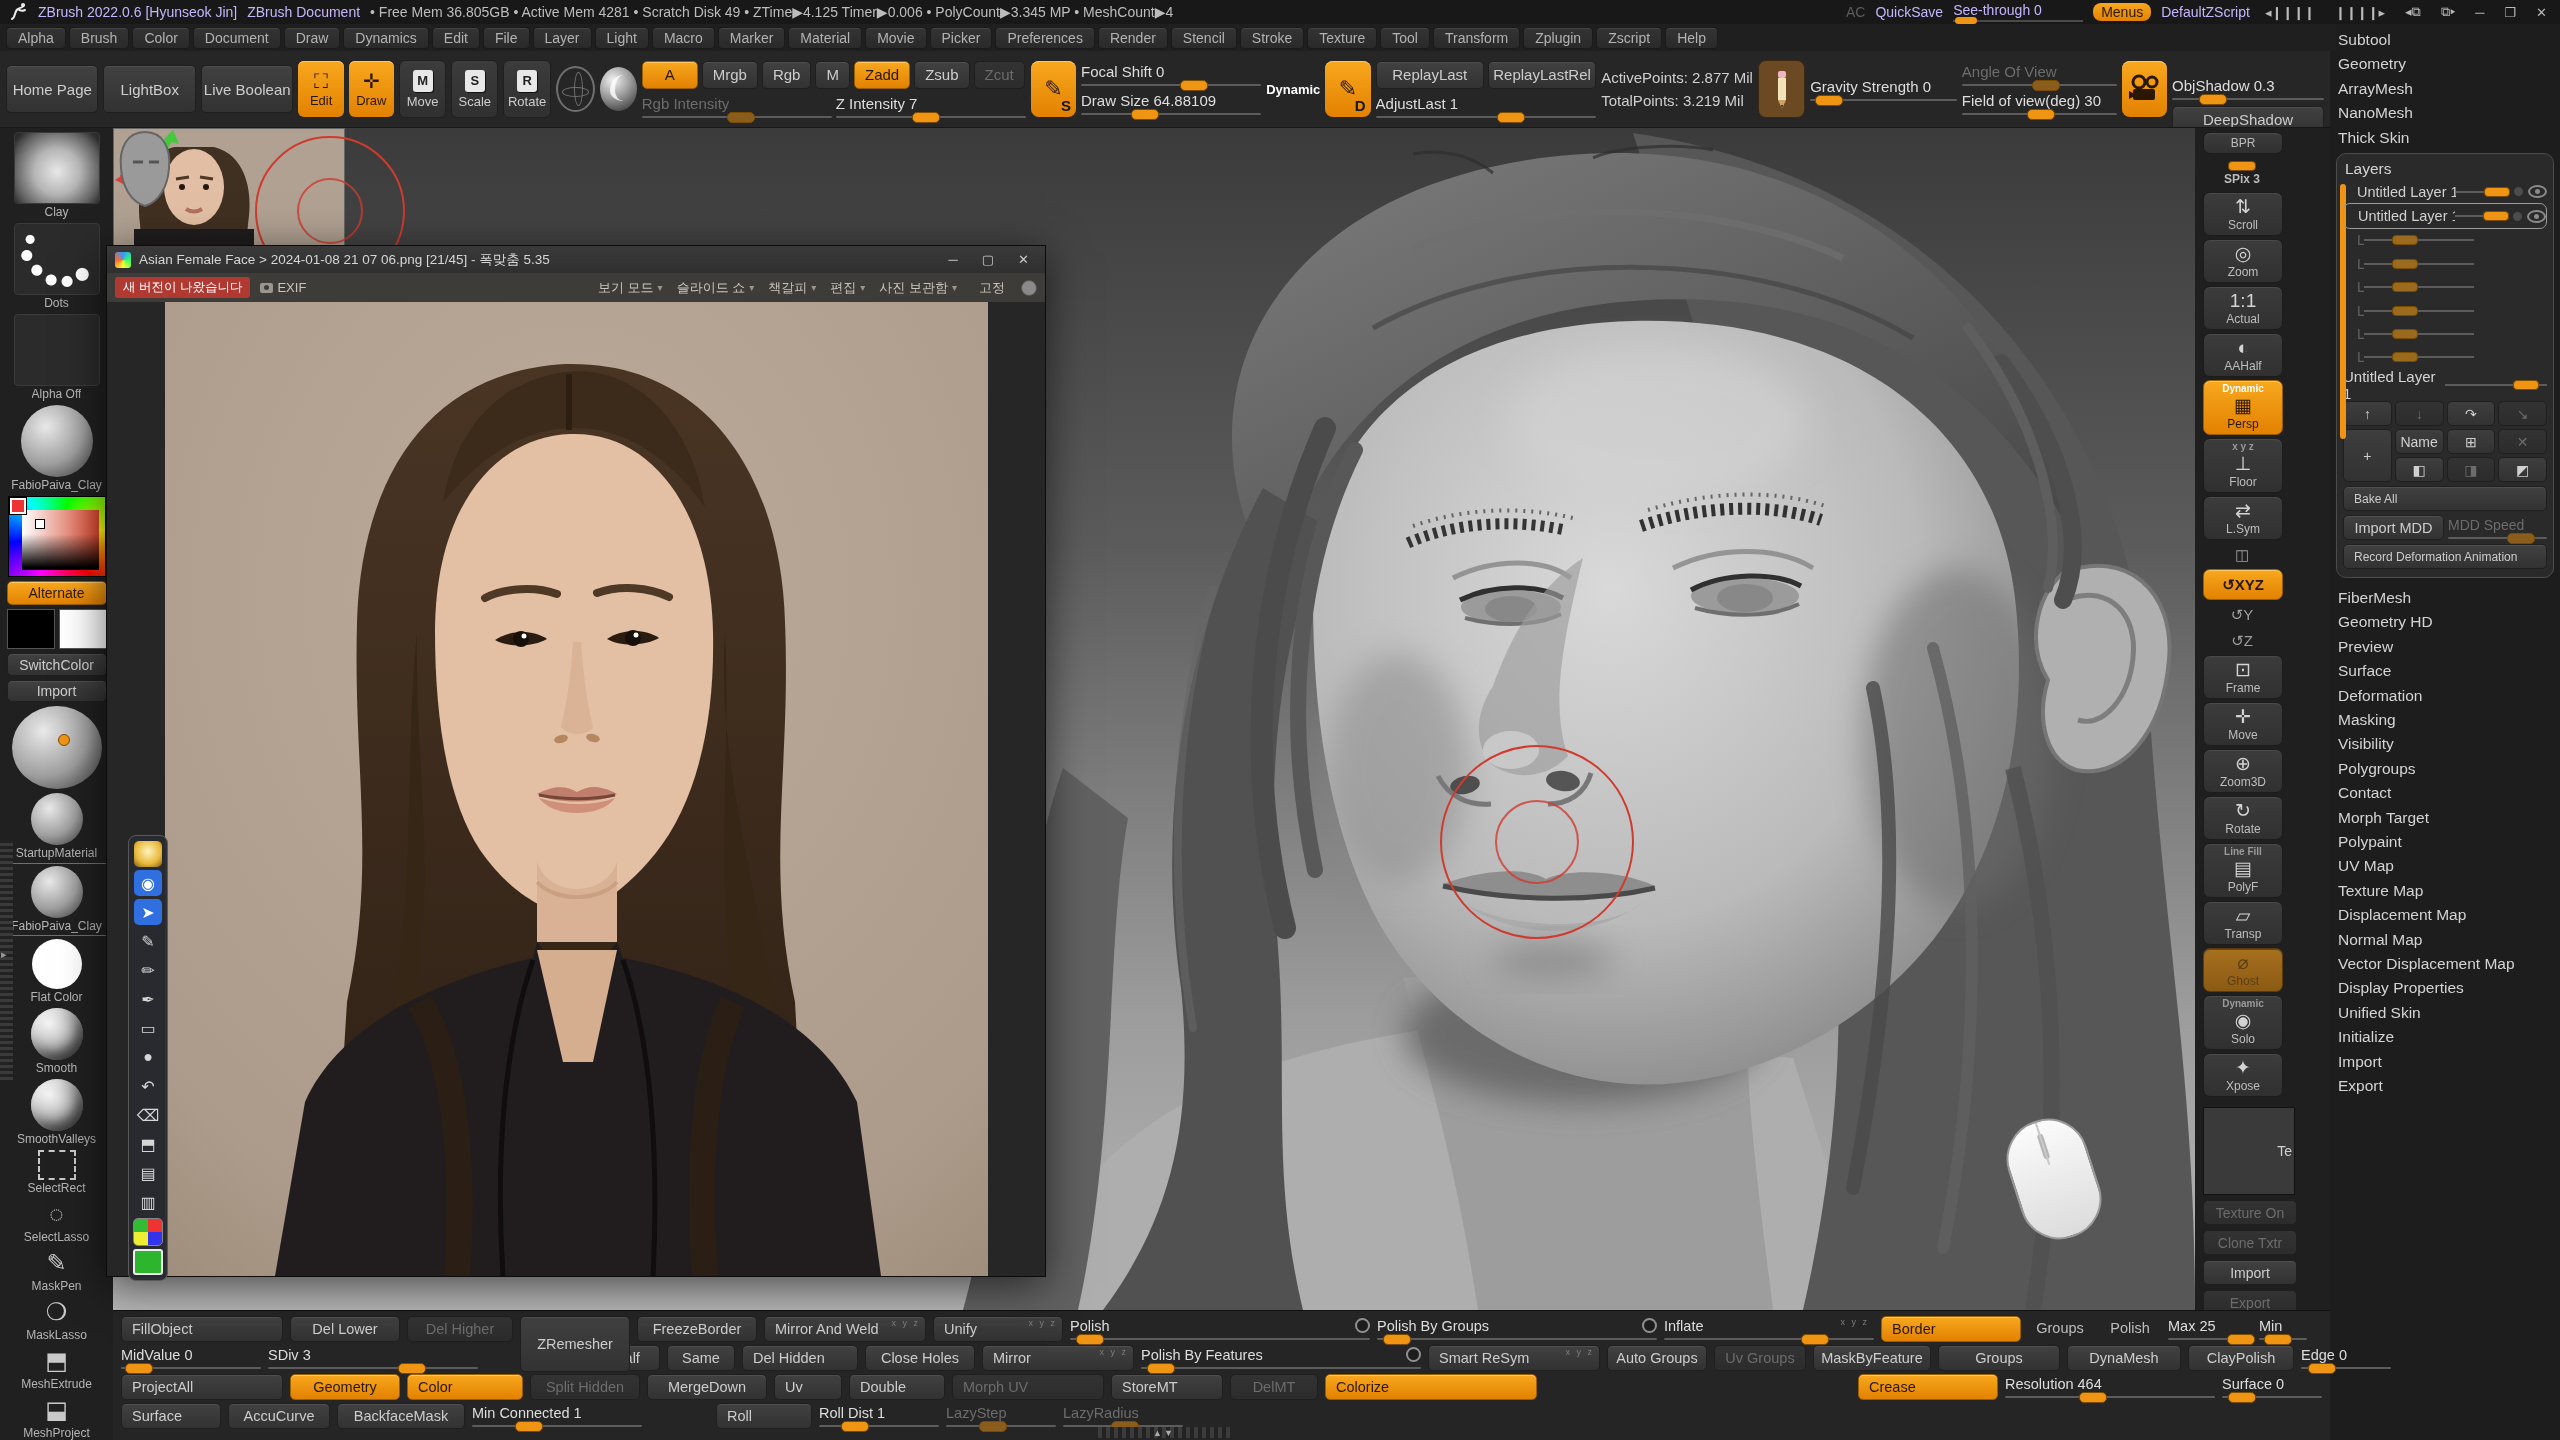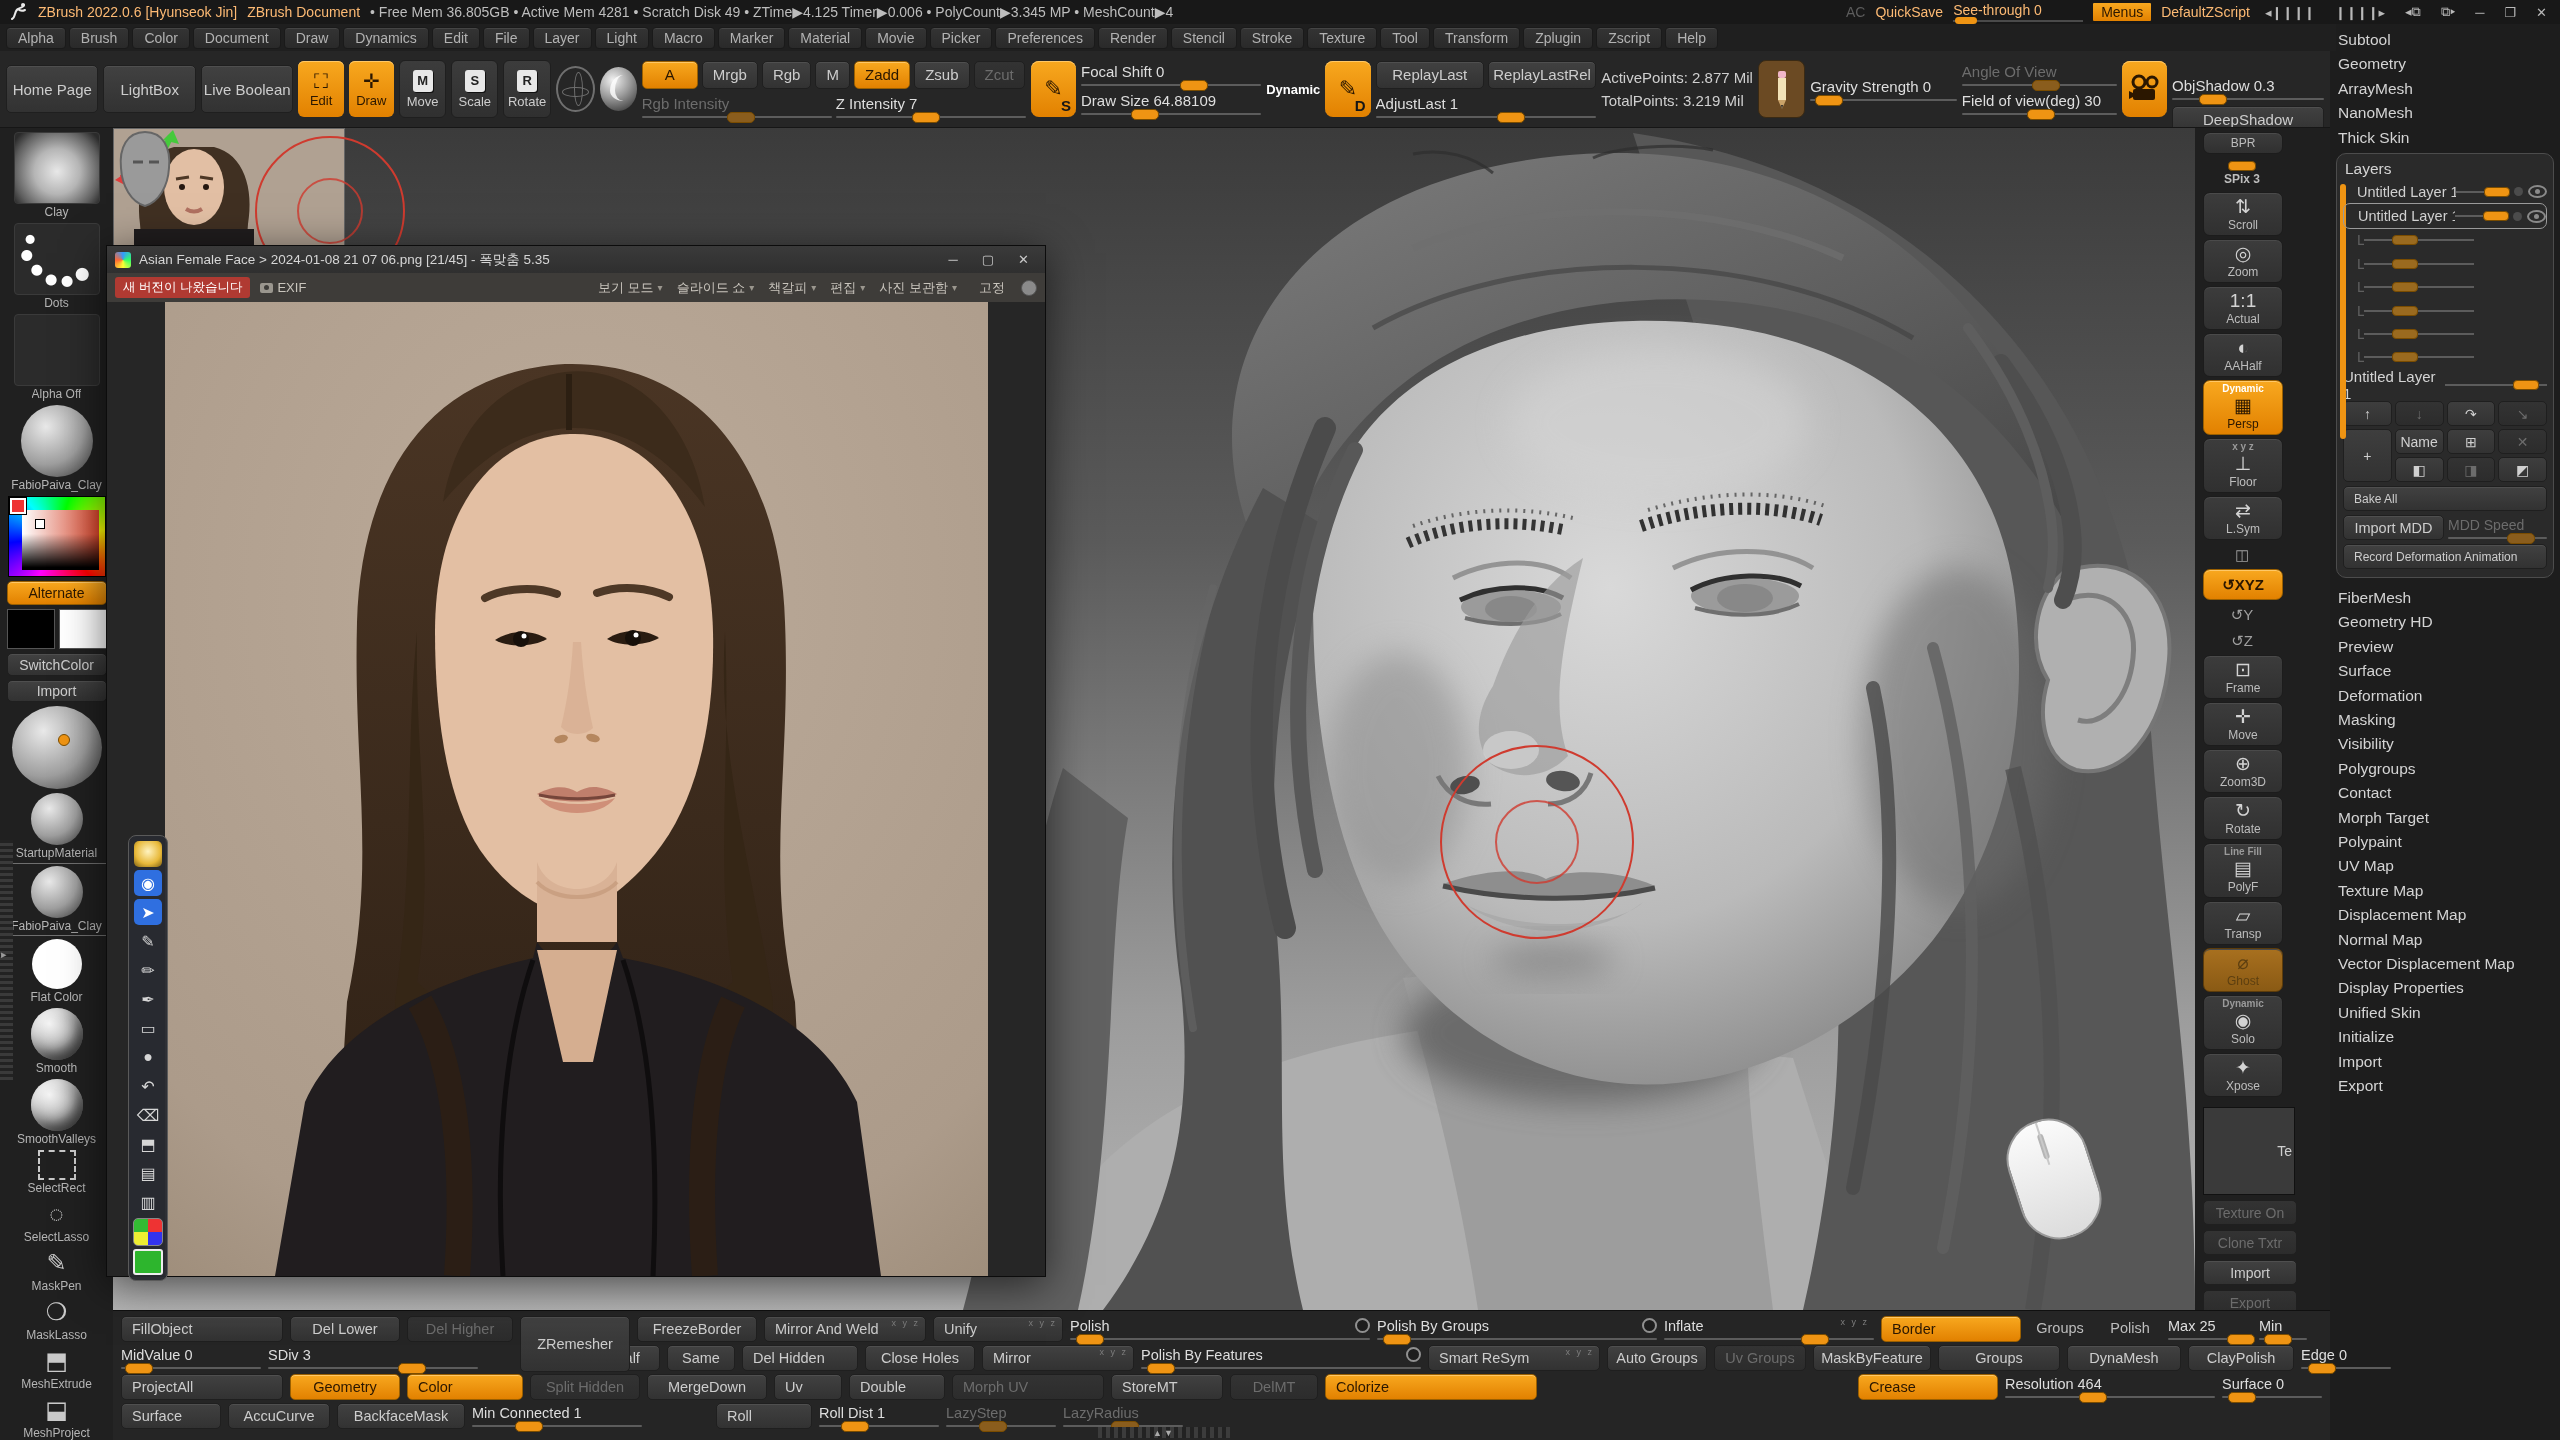--- a/index.html
+++ b/index.html
@@ -16,26 +16,26 @@
   .sld .tr{position:relative;height:2px;background:#5c5c5c;border-radius:1px;}
   .sld .pill{position:absolute;top:-4px;width:26px;height:9px;background:#ef9413;border-radius:5px;border:1px solid #7a4c00;}
   .sld.dimsld .pill{background:#8a5d1d;}
   .pdot{position:absolute;right:0;top:2px;width:11px;height:11px;border:2px solid #909090;border-radius:50%;background:#1d1d1d;}
   .xyzm{position:absolute;top:1px;right:5px;font-size:9px;letter-spacing:2px;color:#7d7d7d;font-style:normal;}
   .spacer{visibility:hidden;}
   
   #titlebar{position:absolute;left:0;top:0;width:2560px;height:24px;background:#181818;display:flex;align-items:center;gap:10px;padding:0 8px;box-sizing:border-box;font-size:14px;color:#cfcfcf;z-index:30;}
   #titlebar .stats{color:#bdbdbd;}
   #titlebar .grow{flex:1;}
-  #titlebar .tb{color:#fdba74;}
+  #titlebar .tb{color:#c4b5fd;}
   #titlebar .dimtxt{color:#5c5c5c;}
   .seeth{display:flex;flex-direction:column;width:130px;gap:2px;}
   .seeth .tr{height:2px;background:#4a4a4a;position:relative;}
   .seeth .pill{position:absolute;left:2px;top:-3px;width:22px;height:7px;background:#ef9413;border-radius:4px;}
-  .menusbtn{background:linear-gradient(#f8a81f,#e28100);color:#2b1700;border-radius:1px;padding:1px 8px;font-size:14px;}
+  .menusbtn{background:linear-gradient(#f8a81f,#e28100);color:#2b1700;border-radius:8px;padding:1px 8px;font-size:14px;}
   .winglyph{color:#b9b9b9;font-size:13px;padding:0 5px;}
   
   #menubar{position:absolute;left:0;top:24px;width:2330px;height:27px;background:#1f1f1f;display:flex;gap:3px;align-items:center;padding-left:6px;z-index:29;}
   .menu-item{background:linear-gradient(#343434,#2a2a2a);border:1px solid #1a1a1a;box-shadow:inset 0 1px 0 #454545;border-radius:4px;color:#b2b2b2;font-size:14px;padding:2px 11px;}
   
   #shelf{position:absolute;left:0;top:51px;width:2330px;height:77px;background:#262626;border-bottom:1px solid #161616;display:flex;align-items:center;gap:5px;padding:0 6px;box-sizing:border-box;overflow:hidden;z-index:5;}
   .shelf-big{width:108px;height:46px;font-size:15px;}
   .modebtn{width:54px;height:56px;display:flex;flex-direction:column;align-items:center;justify-content:center;gap:2px;border-radius:6px;font-size:13px;}
   .modebtn .mg{font-size:20px;line-height:20px;}
   .modebtn.dark{background:linear-gradient(#3c3c3c,#303030);border:1px solid #1f1f1f;color:#cdcdcd;}

